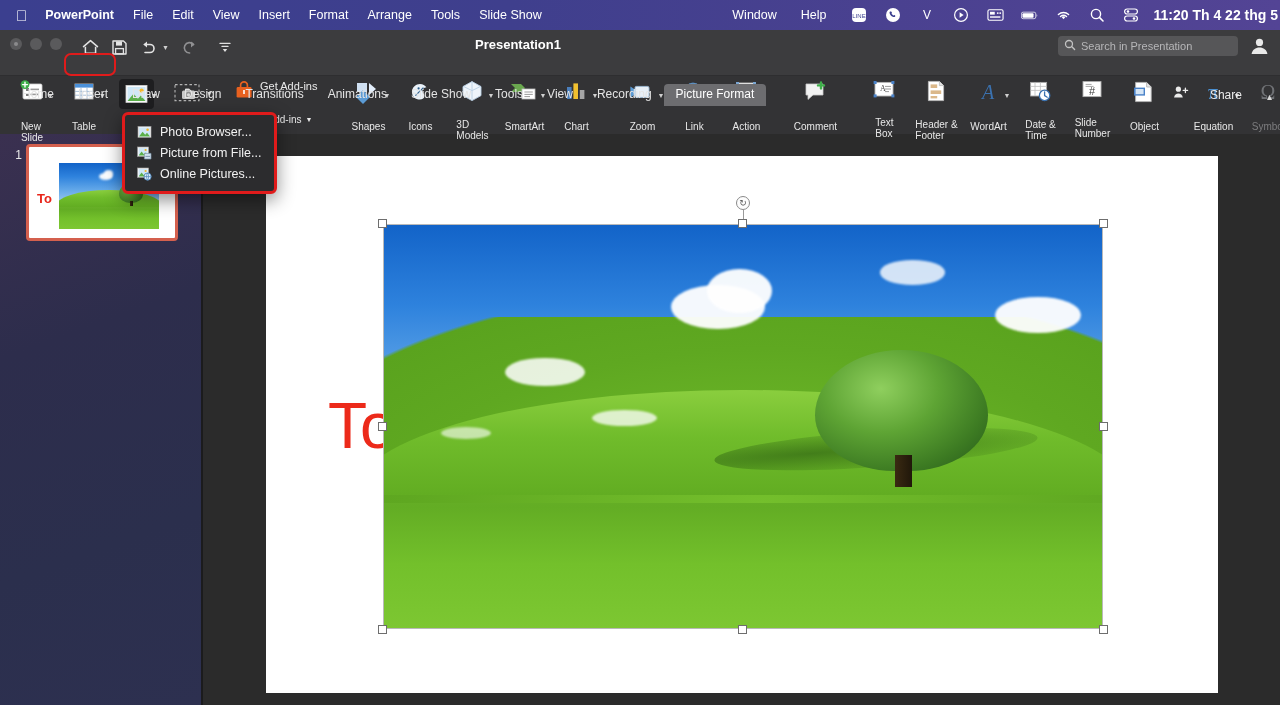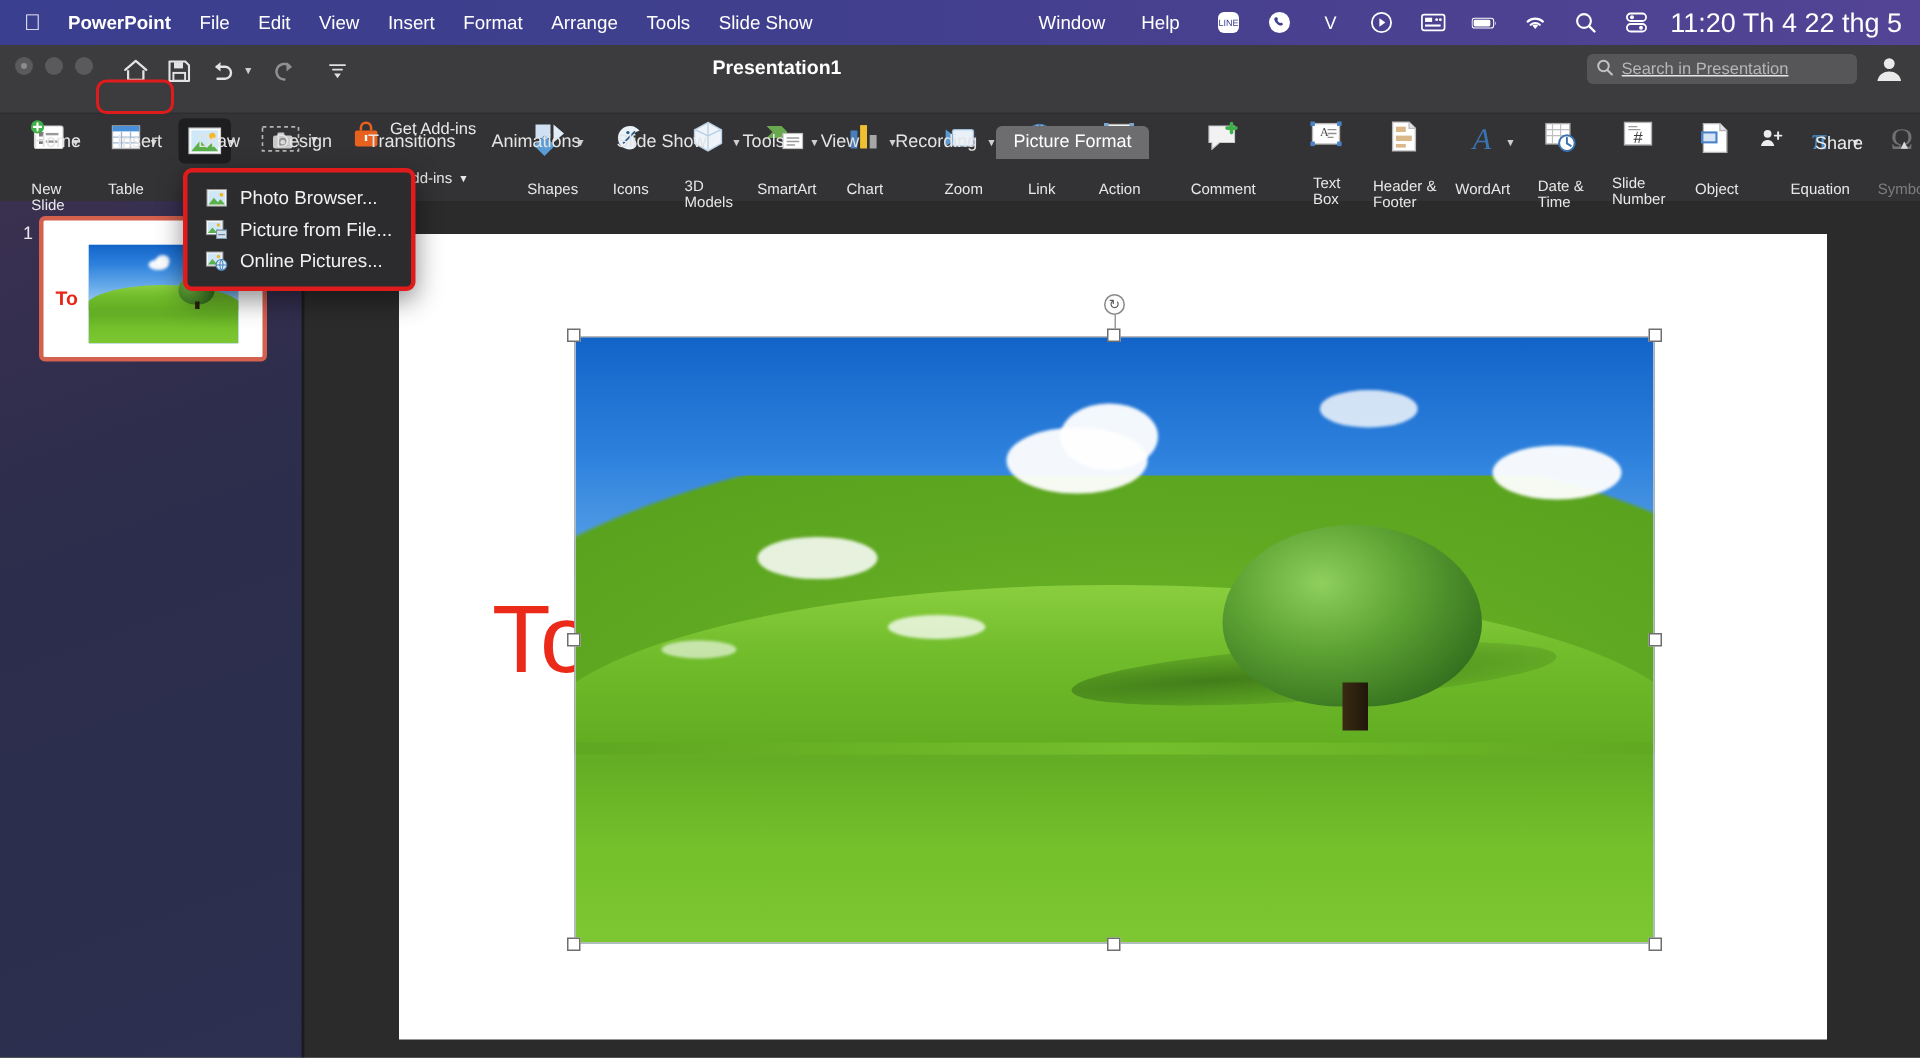--- a/index.html
+++ b/index.html
@@ -19,21 +19,21 @@
     font-size: 12.5px; z-index: 40;
   }
   .menubar .apple { margin-left: 16px; font-size: 15px; line-height: 1; }
   .menubar .mi { margin-left: 19px; white-space: nowrap; }
   .menubar .mi.bold { font-weight: bold; margin-left: 18px; }
   .menubar .spacer { flex: 1 1 auto; }
   .menubar .right-mi { margin-right: 24px; font-size: 12.5px; }
   .tray { display: flex; align-items: center; gap: 17px; margin-right: 14px; }
   .tray .ti { width: 17px; height: 17px; display: flex; align-items: center;
     justify-content: center; color: #fff; }
-  .clock { margin-right: 12px; font-size: 18px; white-space: nowrap; }
+  .clock { margin-right: 2px; font-size: 14px; white-space: nowrap; font-weight: bold; }
 
   
   .titlebar {
     position: absolute; left: 0; top: 30px; width: 1280px; height: 46px;
     background: #3c3c3e;
     border-bottom: 1px solid #2e2e30;
     z-index: 30;
   }
   .traffic { position: absolute; left: 10px; top: 8px; display: flex; gap: 8px; }
   .traffic span { width: 12px; height: 12px; border-radius: 50%;
@@ -54,21 +54,21 @@
     position: absolute; left: 0; top: 7px; width: 1036px; text-align: center;
     color: #ffffff; font-size: 13px; font-weight: bold; pointer-events: none;
   }
 
   .search-wrap { position: absolute; right: 42px; top: 6px;
     width: 180px; height: 20px; background: #565658; border-radius: 4px;
     display: flex; align-items: center; padding: 0 6px; }
   .search-wrap .sicon { color: #c2c2c2; font-size: 11px; margin-right: 5px; }
   .search-wrap input {
     background: transparent; border: none; outline: none; color: #e6e6e6;
-    font-size: 11px; width: 100%; font-family: "Liberation Sans", sans-serif; text-decoration: underline;
+    font-size: 11px; width: 100%; font-family: "Liberation Sans", sans-serif;
   }
   .search-wrap input::placeholder { color: #b6b6b8; }
   .acct-icon { position: absolute; right: 10px; top: 5px; color: #e8e8e8; }
 
   
   .tabstrip { position: absolute; left: 0; top: 54px; width: 1156px; height: 22px;
     display: flex; align-items: flex-end; font-size: 12px; }
   .tab { color: #e4e4e4; padding: 3px 12px 4px 12px; border-radius: 4px 4px 0 0;
     white-space: nowrap; line-height: 15px; }
   .tab.first { margin-left: 10px; }

